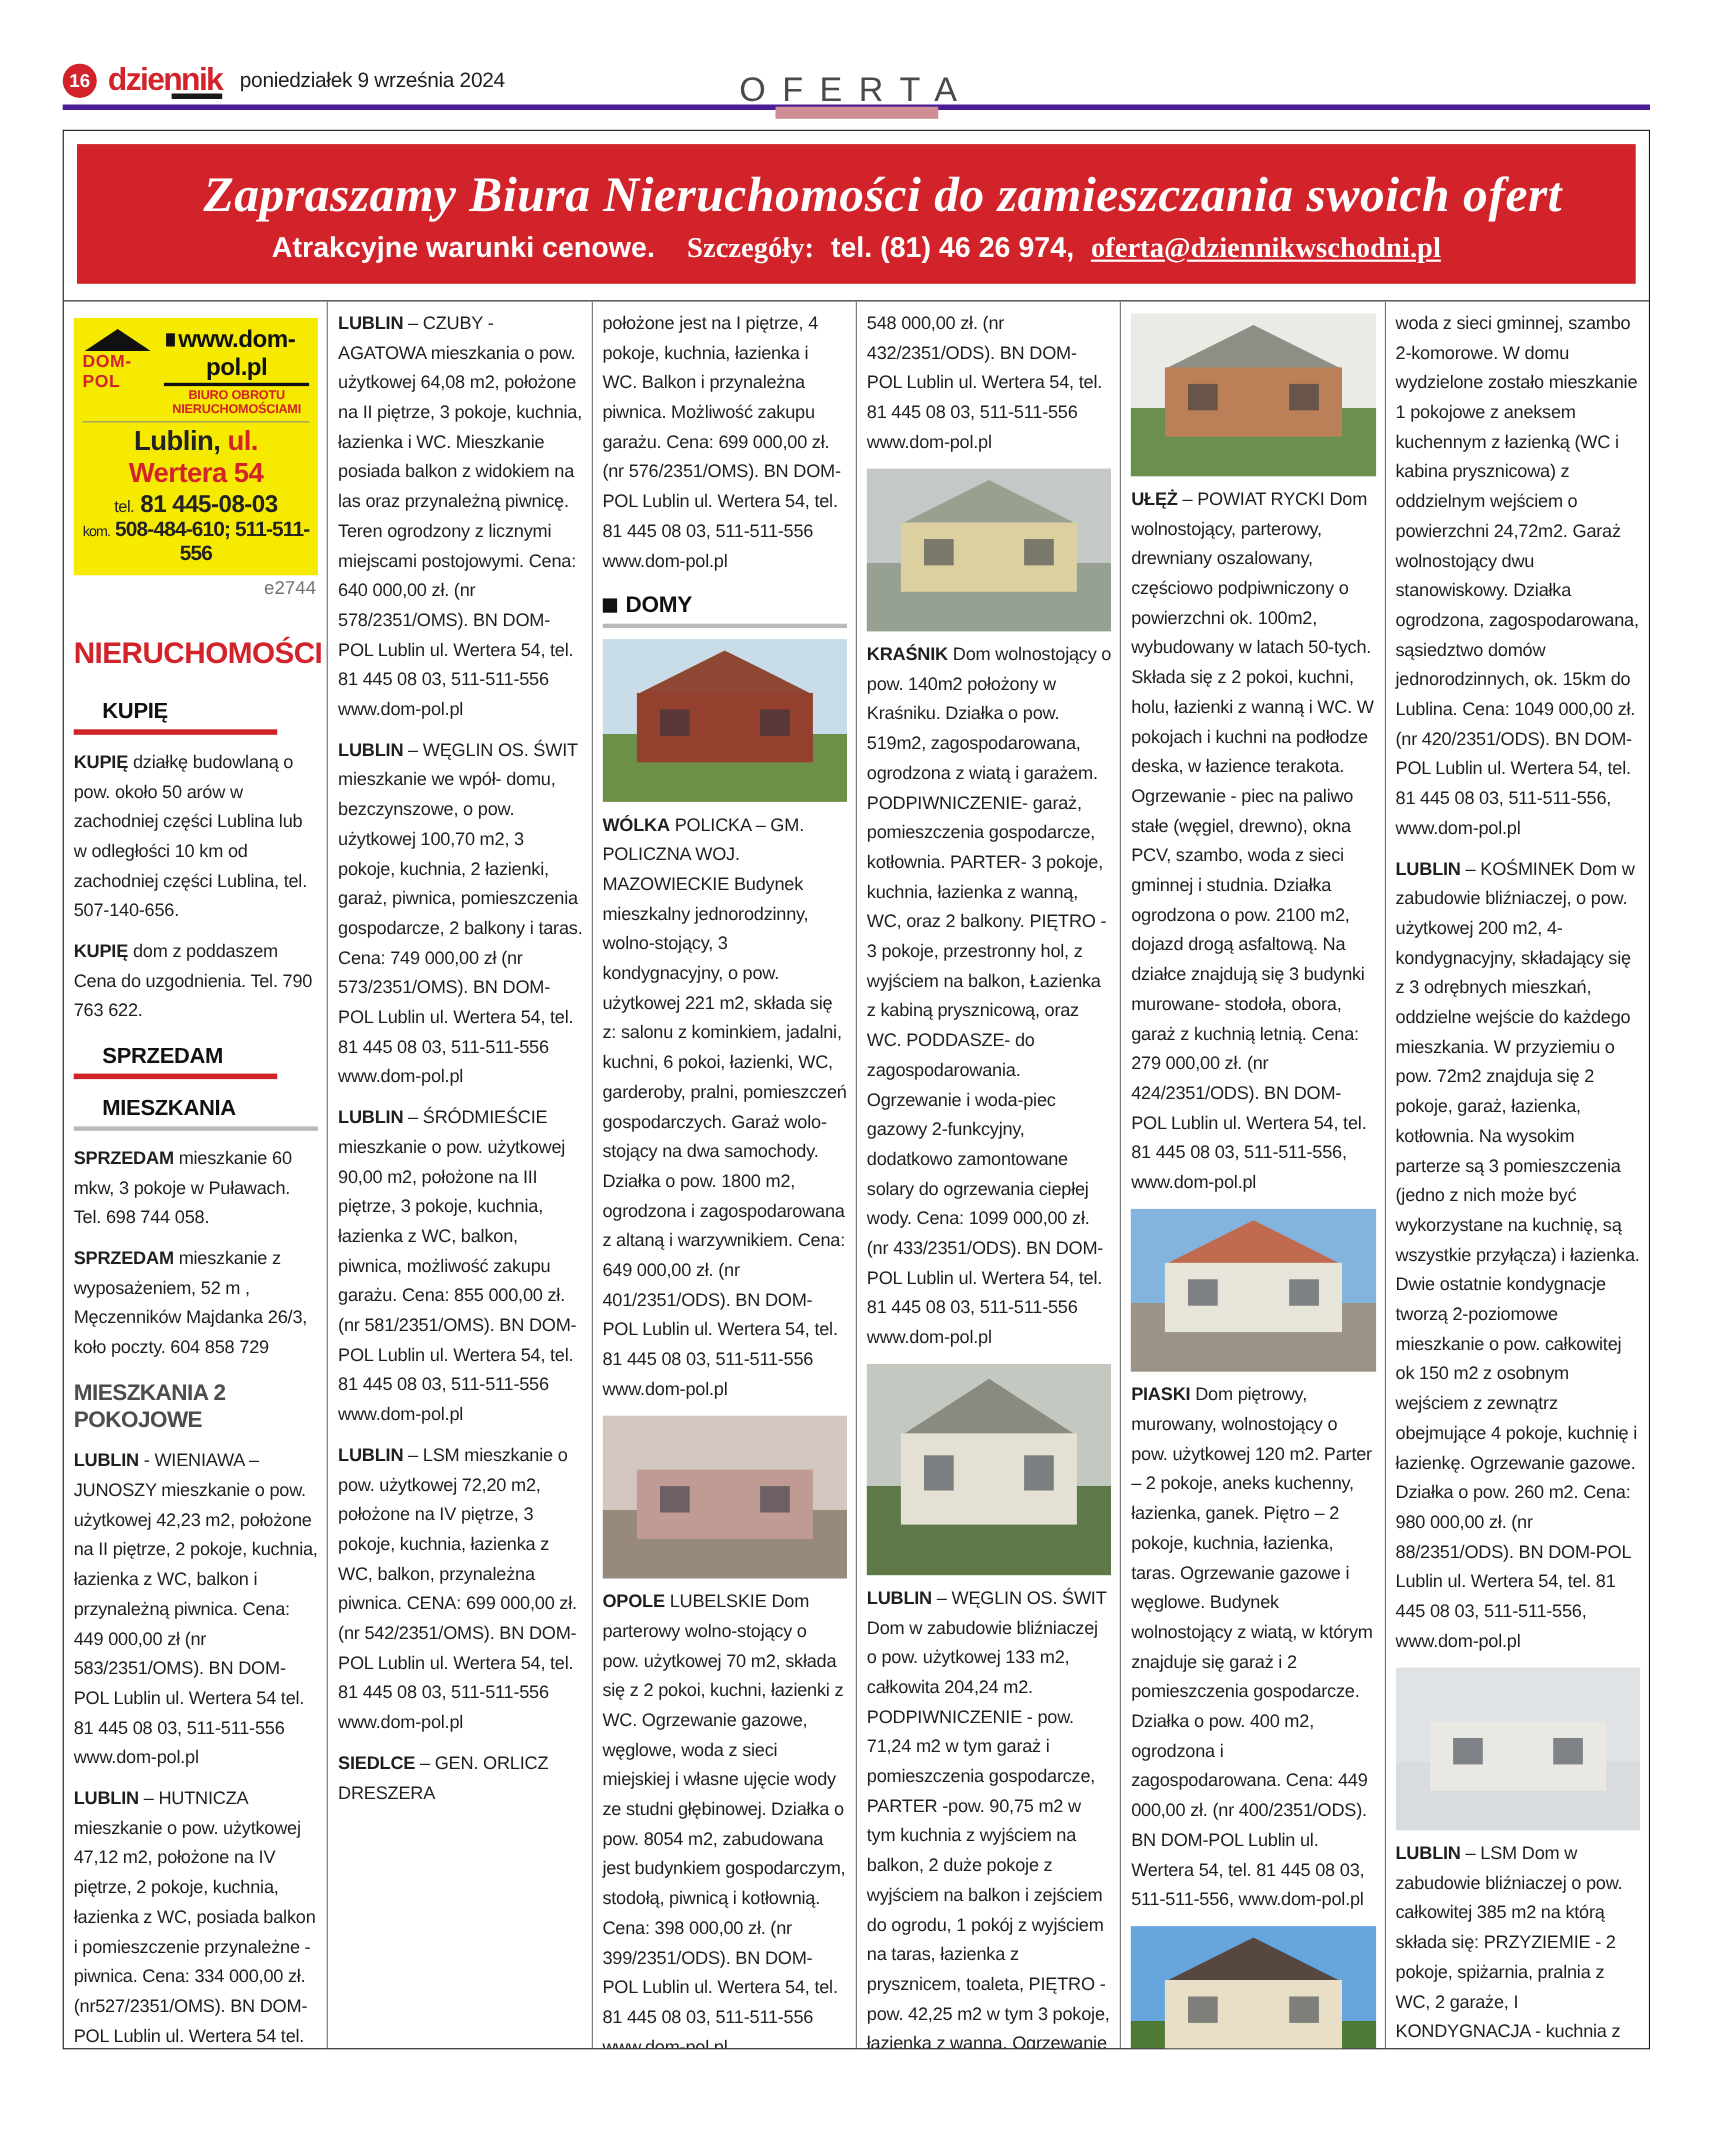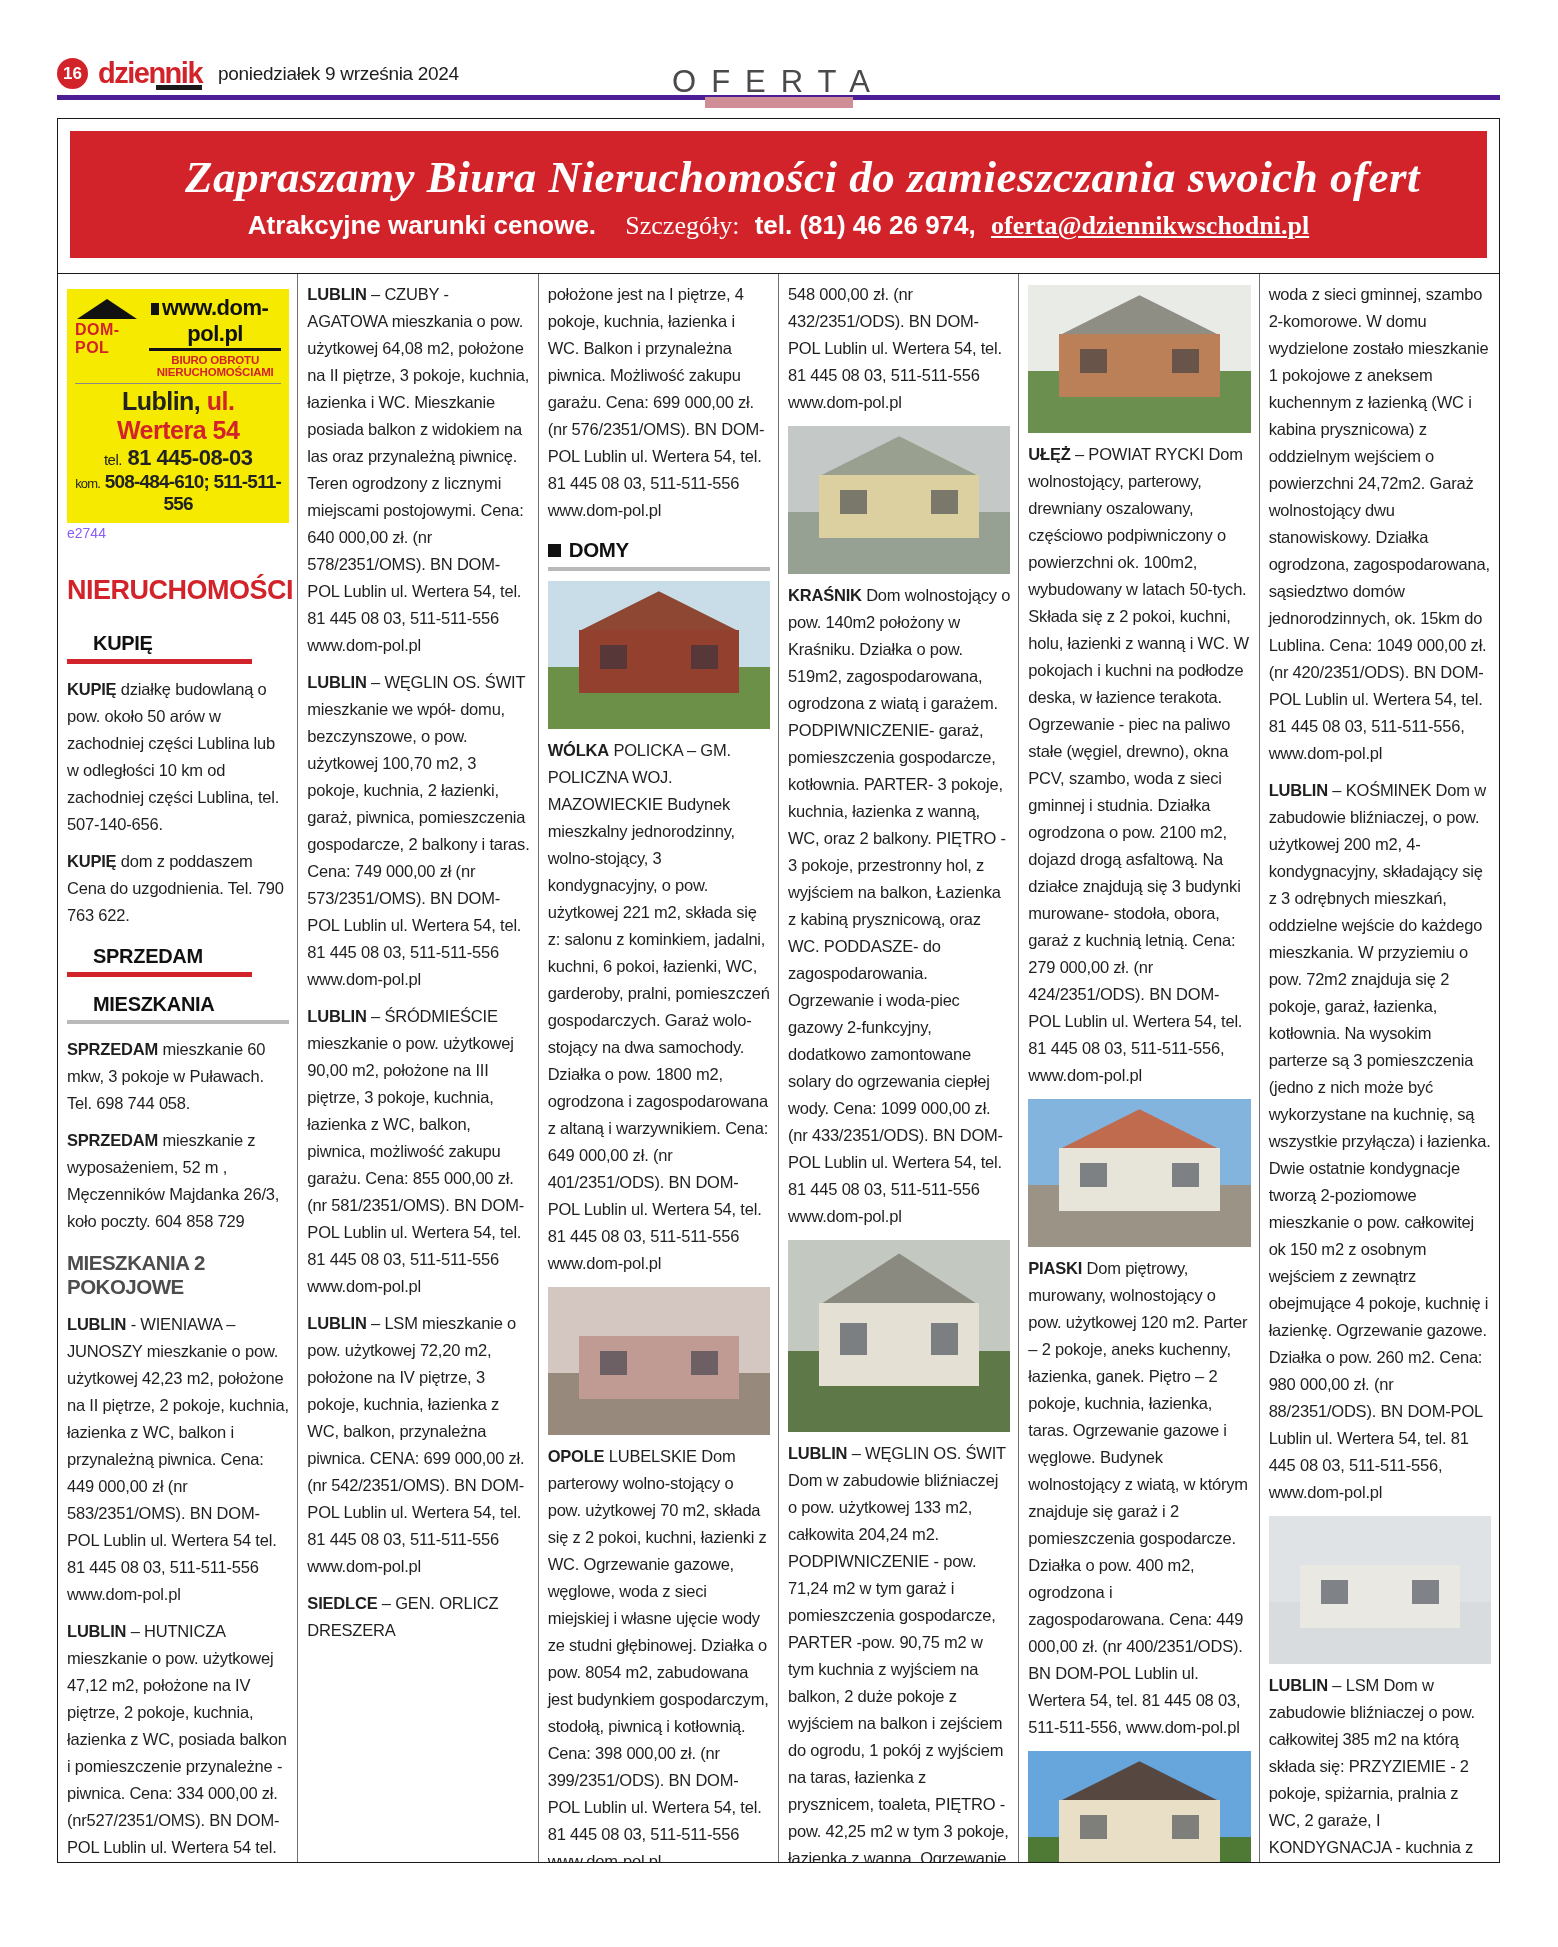--- a/index.html
+++ b/index.html
@@ -23,21 +23,21 @@
   
   .frame{position:absolute;left:57px;right:58px;top:118px;bottom:84px;border:1px solid #1a1a1a;}
 
   
   .banner{position:absolute;left:12px;right:12px;top:12px;height:127px;background:#d2232a;
           color:#fff;text-align:center;}
   .banner-headline{font-family:"Liberation Serif",serif;font-style:italic;font-weight:bold;
                    font-size:45px;line-height:1;padding-top:24px;letter-spacing:0.5px;padding-left:48px;}
   .banner-sub{margin-top:12px;font-size:26px;line-height:1;}
   .banner-sub .b1{font-weight:bold;}
-  .banner-sub .r1{font-family:"Liberation Serif",serif;font-weight:normal;margin-left:22px;}
+  .banner-sub .r1{font-family:"Liberation Serif",serif;font-weight:bold;margin-left:22px;}
   .banner-sub .b2{font-weight:bold;margin-left:8px;}
   .banner-sub .em{font-family:"Liberation Serif",serif;font-weight:bold;text-decoration:underline;margin-left:8px;}
 
   
   .cols{position:absolute;left:0;right:0;top:154px;bottom:0;display:flex;border-top:1px solid #1a1a1a;}
   .col{flex:1 1 0;min-width:0;border-right:1px solid #6f6f6f;padding:7px 8px 0 9px;overflow:hidden;}
   .col:last-child{border-right:none;}
 
   .ad{margin:0 0 10px 0;font-size:16.5px;line-height:27px;letter-spacing:-0.2px;color:#1f1f1f;}
   .ad .lead{font-weight:bold;}
@@ -72,21 +72,21 @@
   .agency-url{font-weight:bold;font-size:22px;color:#111;border-bottom:3px solid #111;
               display:inline-block;padding-bottom:1px;letter-spacing:-0.5px;}
   .agency-tag{color:#d2232a;font-weight:bold;font-size:11.5px;margin-top:3px;letter-spacing:-0.2px;}
   .agency-div{border-top:1px solid #8a8a8a;margin:5px 0 3px 0;}
   .agency-city{font-size:25px;font-weight:bold;text-align:center;letter-spacing:-0.5px;}
   .agency-city .street{color:#d2232a;}
   .agency-tel{text-align:center;font-size:22px;font-weight:bold;letter-spacing:-0.5px;}
   .agency-tel .small{font-size:15px;font-weight:normal;}
   .agency-kom{text-align:center;font-size:19px;font-weight:bold;letter-spacing:-0.8px;}
   .agency-kom .small{font-size:13px;font-weight:normal;}
-  .agency-code{text-align:left;font-size:14px;color:#8b5cf6;margin:1px 2px 6px 0;}
+  .agency-code{text-align:right;font-size:17px;color:#737373;margin:1px 2px 6px 0;}
 
   
   .photo{position:relative;width:100%;height:148px;margin:4px 0 8px 0;overflow:hidden;}
   .photo.tall{height:192px;}
   .ph-roof{position:absolute;left:14%;width:72%;top:7%;height:27%;
            clip-path:polygon(50% 0,100% 100%,0 100%);}
   .ph-house{position:absolute;left:14%;width:72%;top:33%;height:43%;}
   .ph-house::before,.ph-house::after{content:"";position:absolute;top:24%;width:17%;height:38%;
            background:rgba(38,48,62,0.55);}
   .ph-house::before{left:13%;}

